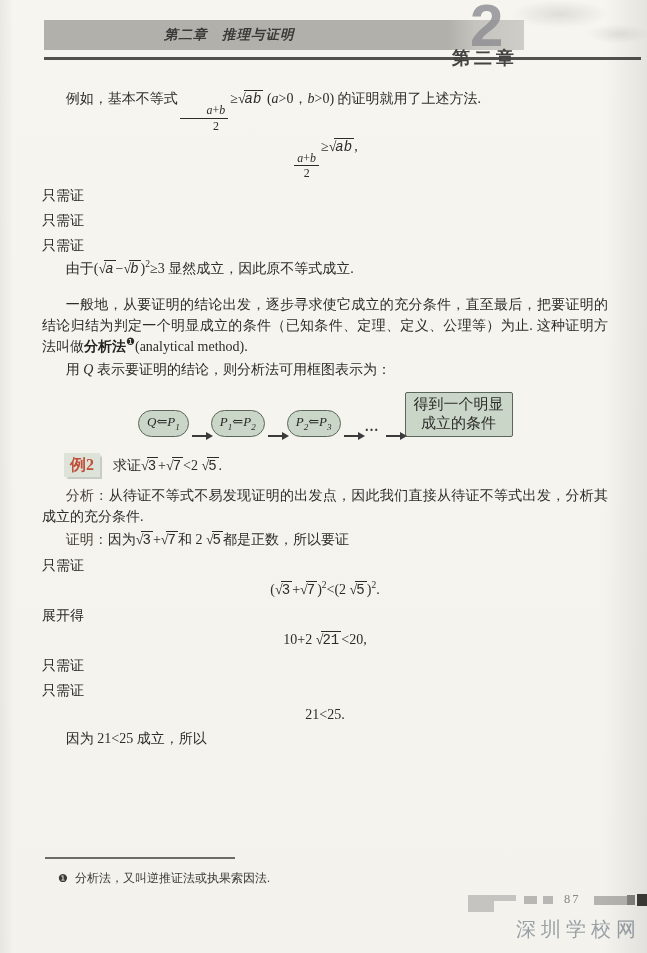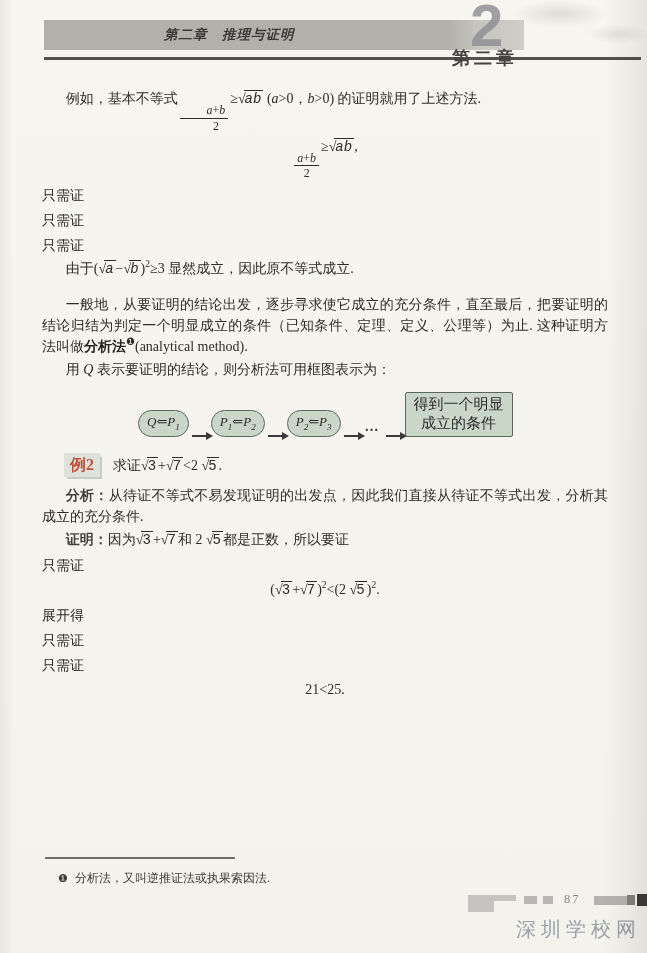--- a/index.html
+++ b/index.html
@@ -29,21 +29,21 @@
     font-size:18px;color:#454341;letter-spacing:4px;margin-top:12px;}
   
   .content{position:absolute;left:42px;top:86px;width:566px;text-align:justify;z-index:1;}
   .l-para-indent{text-indent:1.7em;margin:2px 0;}
   .l-para-indent-gap{text-indent:1.7em;margin:14px 0 2px;}
   .l-para-indent-gap2{text-indent:1.7em;margin:8px 0 2px;}
   .l-label{margin:4px 0 0;}
   .l-label-indent{margin:4px 0 0;text-indent:1.7em;}
   .l-formula{text-align:center;margin:3px 0;}
   .l-example{margin:16px 0 8px;padding-left:22px;}
-  .lead-label{font-weight:bold;color:#443f38;}
+  .lead-label{font-weight:normal;color:#443f38;}
   strong.term{font-weight:bold;color:#252320;}
   sup.fnmark{font-size:10px;vertical-align:super;line-height:0;}
   sup.exp{font-size:9.5px;vertical-align:super;line-height:0;}
   
   .sq{white-space:nowrap;}
   .sq .rt{font-style:normal;}
   .sq .rad{border-top:1px solid currentColor;margin-left:-2px;padding:0 2px 0 1px;font-family:Liberation Mono, monospace;}
   .frac{display:inline-flex;flex-direction:column;vertical-align:-0.95em;text-align:center;
     font-size:.85em;line-height:1.2;margin:0 2px;}
   .frac .fd{border-top:1px solid currentColor;padding:0 3px;}
@@ -121,23 +121,25 @@
           <div>成立的条件</div>
         </span>
       </div>
     <div id="body2">
         <div class="l-example"><span class="badge">例2</span><span class="t">求证</span><span class="sq"><span class="rt">√</span><span class="rad">3</span></span><span class="t">+</span><span class="sq"><span class="rt">√</span><span class="rad">7</span></span><span class="t">&lt;2 </span><span class="sq"><span class="rt">√</span><span class="rad">5</span></span><span class="t">.</span></div>
         <div class="l-para-indent-gap2"><span class="lead-label">分析：</span><span class="t">从待证不等式不易发现证明的出发点，因此我们直接从待证不等式出发，分析其成立的充分条件.</span></div>
         <div class="l-para-indent"><span class="lead-label">证明：</span><span class="t">因为</span><span class="sq"><span class="rt">√</span><span class="rad">3</span></span><span class="t">+</span><span class="sq"><span class="rt">√</span><span class="rad">7</span></span><span class="t">和 2 </span><span class="sq"><span class="rt">√</span><span class="rad">5</span></span><span class="t">都是正数，所以要证</span></div>
         <div class="l-label"><span class="t">只需证</span></div>
         <div class="l-formula"><span class="t">(</span><span class="sq"><span class="rt">√</span><span class="rad">3</span></span><span class="t">+</span><span class="sq"><span class="rt">√</span><span class="rad">7</span></span><span class="t">)</span><sup class="exp">2</sup><span class="t">&lt;(2 </span><span class="sq"><span class="rt">√</span><span class="rad">5</span></span><span class="t">)</span><sup class="exp">2</sup><span class="t">.</span></div>
         <div class="l-label"><span class="t">展开得</span></div>
+        <div class="l-formula"><span class="t">10+2 </span><span class="sq"><span class="rt">√</span><span class="rad">21</span></span><span class="t">&lt;20,</span></div>
         <div class="l-label"><span class="t">只需证</span></div>
         <div class="l-label"><span class="t">只需证</span></div>
         <div class="l-formula"><span class="t">21&lt;25.</span></div>
+        <div class="l-para-indent"><span class="t">因为 21&lt;25 成立，所以</span></div>
       </div>
   </div>
 
   <div class="fn-divider"></div>
   <div class="footnote">
     <span class="mk">❶</span><span>分析法，又叫逆推证法或执果索因法.</span>
   </div>
 
   <div class="deco d-a1"></div>
   <div class="deco d-a2"></div>

